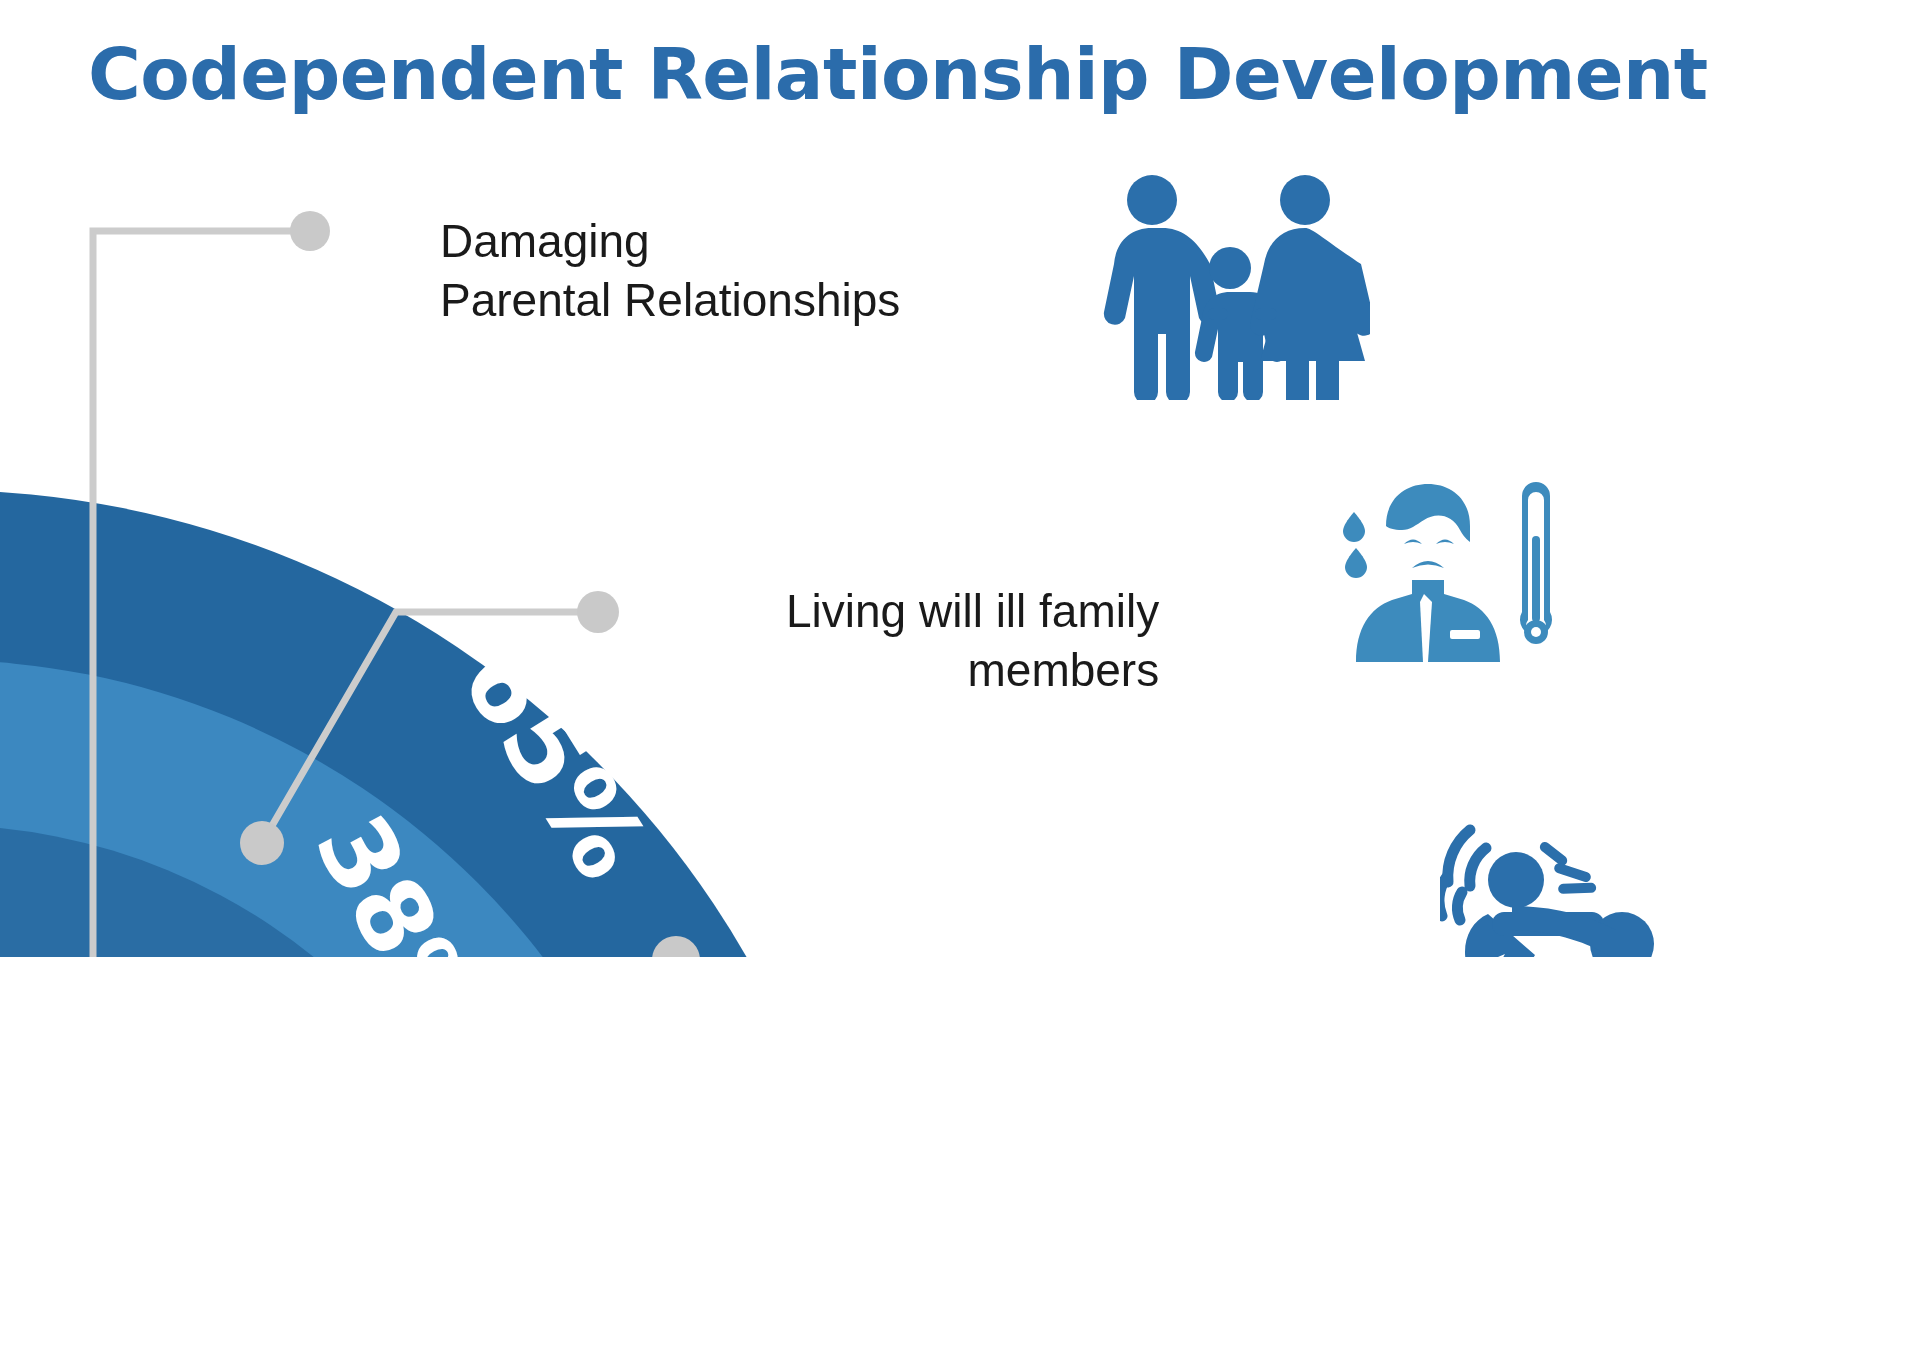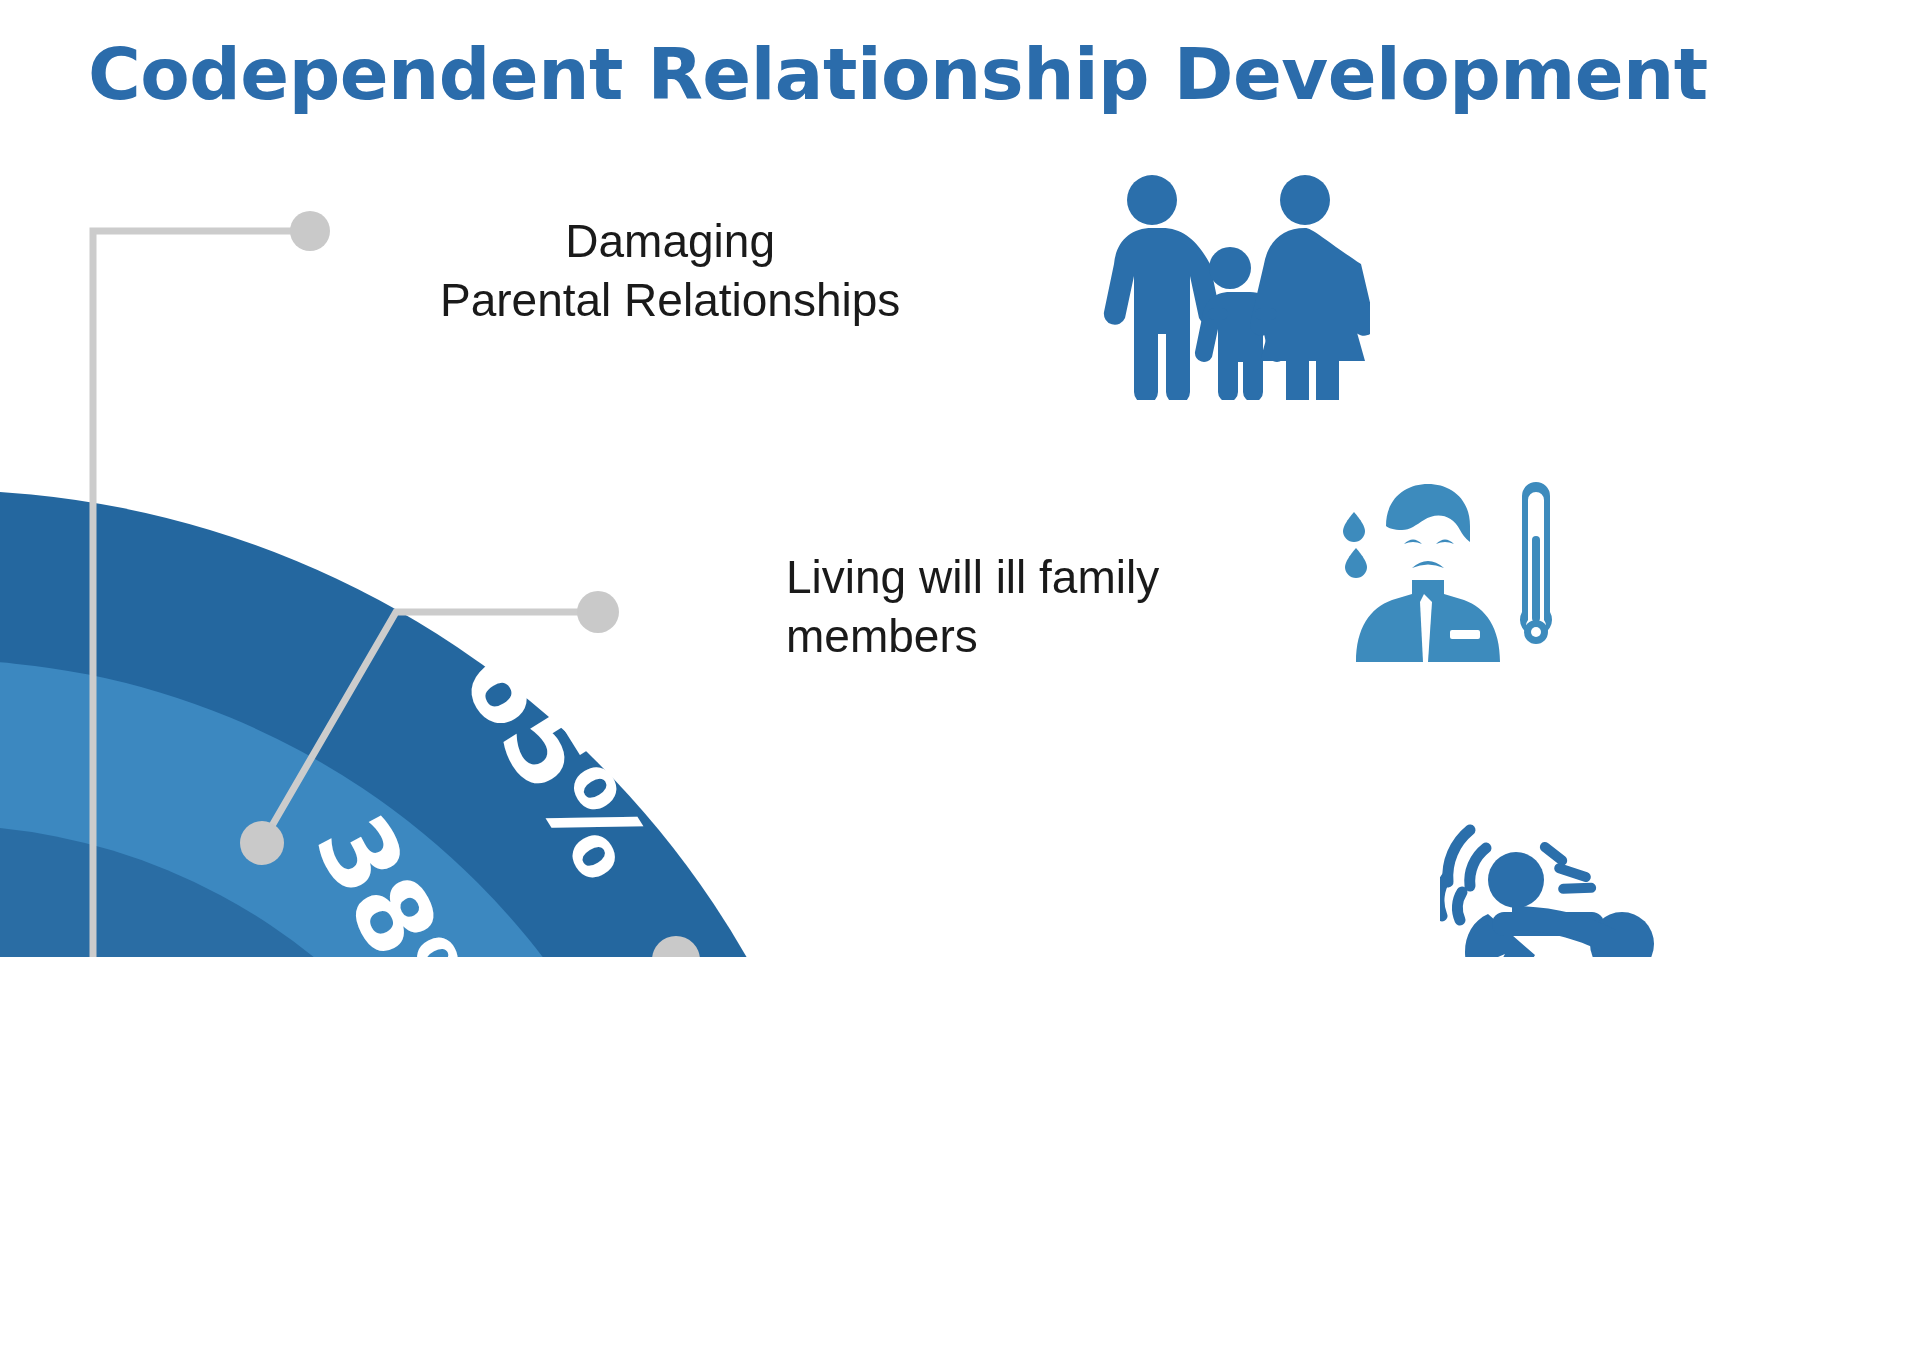--- a/index.html
+++ b/index.html
@@ -76,22 +76,22 @@
   
   .callout {
     position: absolute;
     font-family: "Liberation Sans", sans-serif;
     font-weight: 300;
     font-size: 46px;
     line-height: 1.28;
     color: #1a1a1a;
     white-space: pre-line;
   }
-  .callout-1 { left: 440px; top: 212px; text-align: center; }
-  .callout-2 { left: 786px; top: 548px; }
+  .callout-1 { left: 440px; top: 212px; }
+  .callout-2 { left: 786px; top: 582px; text-align: right; }
   .callout-3 { left: 960px; top: 965px; }
 
   
   .icon-box {
     position: absolute;
   }
   .icon-family  { left: 1090px; top: 172px;  width: 280px; height: 228px; }
   .icon-sick    { left: 1332px; top: 478px;  width: 232px; height: 190px; }
   .icon-abuse   { left: 1440px; top: 818px;  width: 250px; height: 240px; }
 </style>

